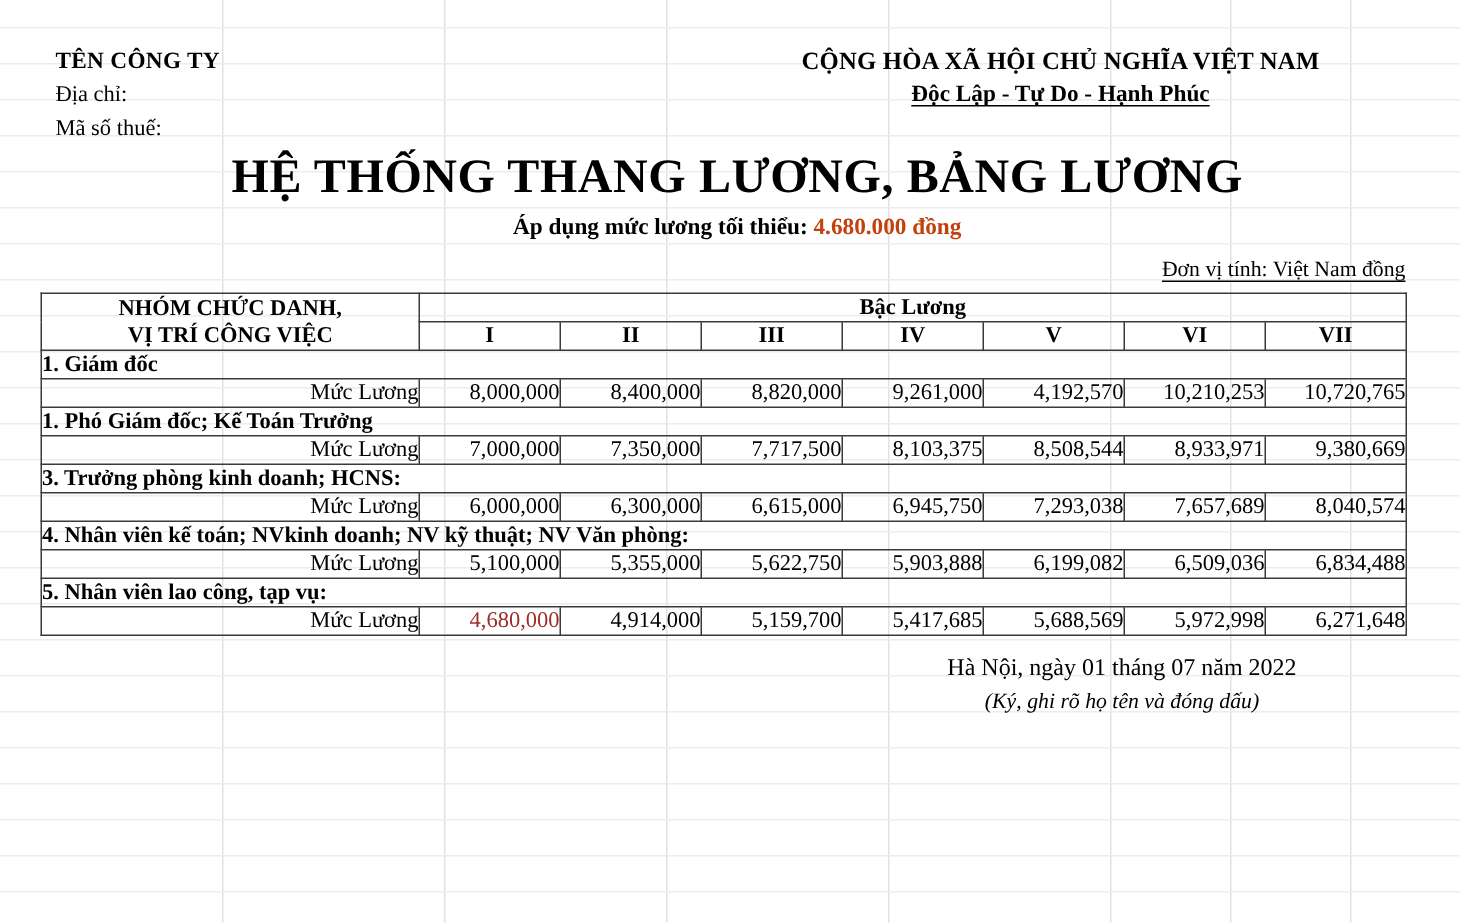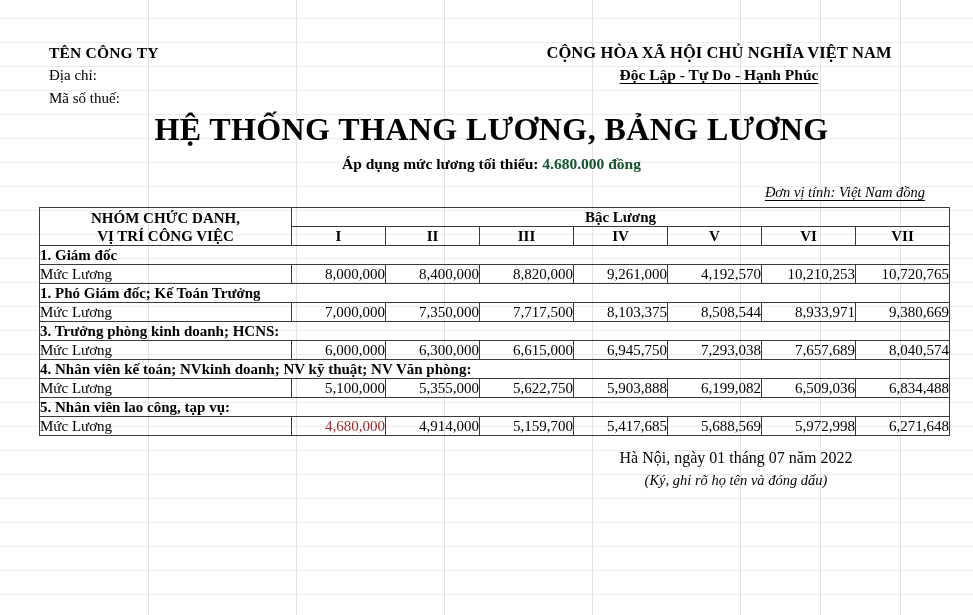--- a/index.html
+++ b/index.html
@@ -34,21 +34,21 @@
     position: absolute;
     left: 0;
     right: 0;
     height: 1px;
     background: #ececec;
   }
 
   #sheet {
     position: relative;
     z-index: 1;
-    padding: 12px;
+    padding: 0;
   }
 
   
   .hdr {
     position: relative;
     height: 92px;
   }
   .hdr-left {
     position: absolute;
     left: 37px;
@@ -100,25 +100,24 @@
   }
   .doc-sub {
     text-align: center;
     font-weight: bold;
     font-size: 15.5px;
     margin-top: 8px;
     padding-left: 10px;
     line-height: 20px;
   }
   .doc-sub .amount {
-    color: #14532d;
+    color: #c2410c;
   }
   .unit-note {
     text-align: right;
-    font-style: italic;
     font-size: 14.5px;
     margin: 10px 36px 6px 0;
   }
   .unit-note span {
     text-decoration: underline;
     text-underline-offset: 3px;
   }
 
   
   table.salary {
@@ -160,20 +159,21 @@
   }
 
   td.grp-title {
     font-weight: bold;
     font-size: 15px;
     text-align: left;
     padding: 3px 0 4px 8px;
     line-height: 20px;
   }
   td.row-label {
+    text-align: right;
     padding: 3px 26px 4px 0;
     font-size: 15px;
     line-height: 20px;
   }
   td.num {
     text-align: right;
     padding: 3px 7px 4px 0;
     font-size: 15px;
     line-height: 20px;
     white-space: nowrap;

